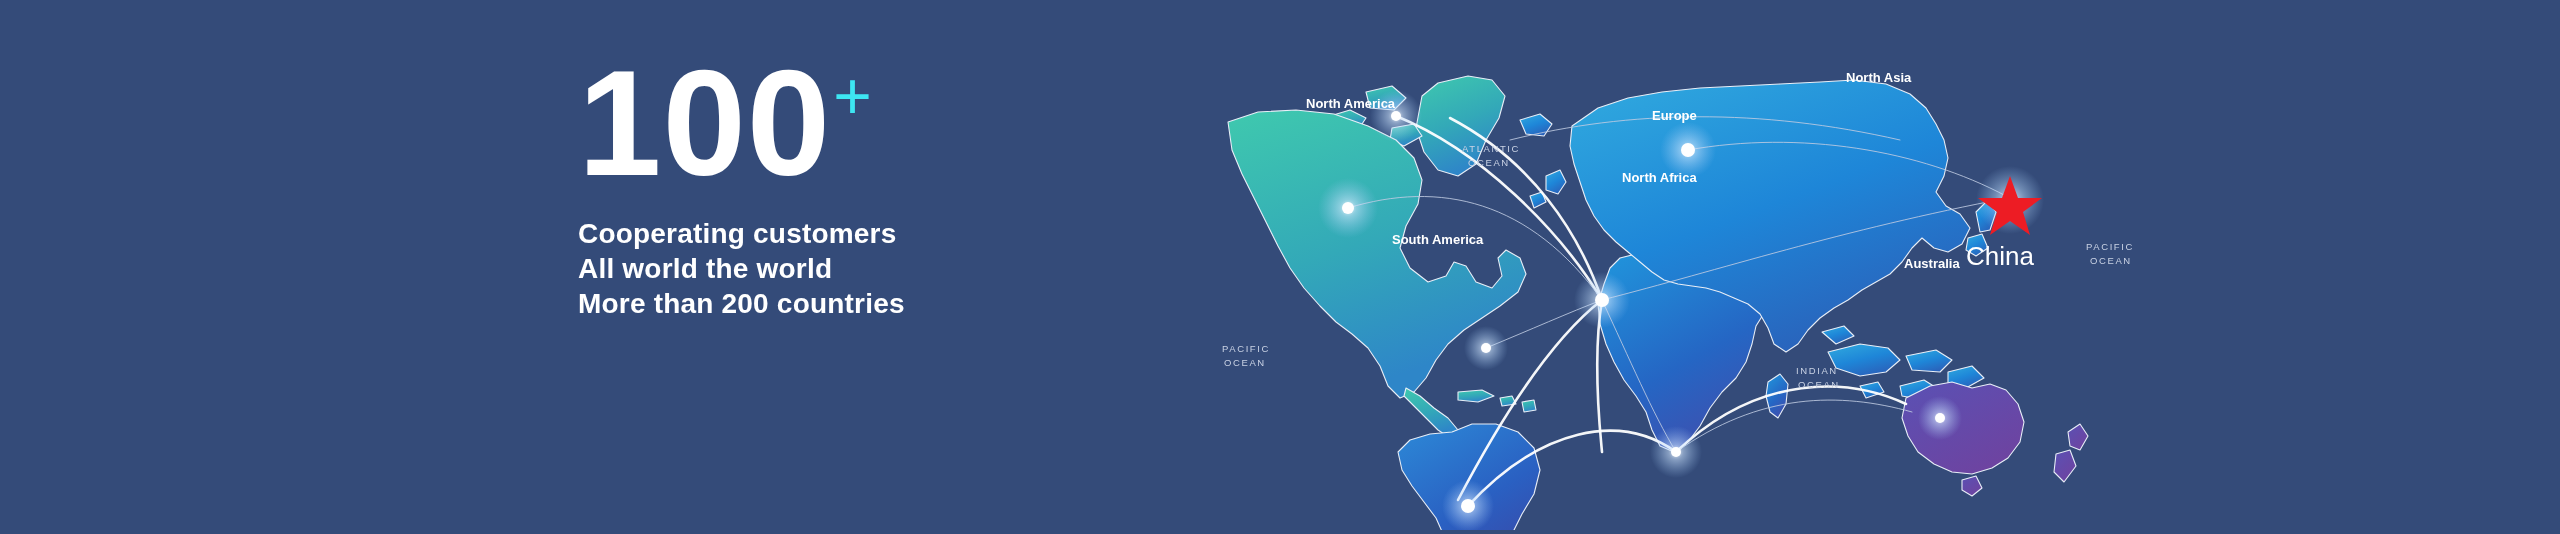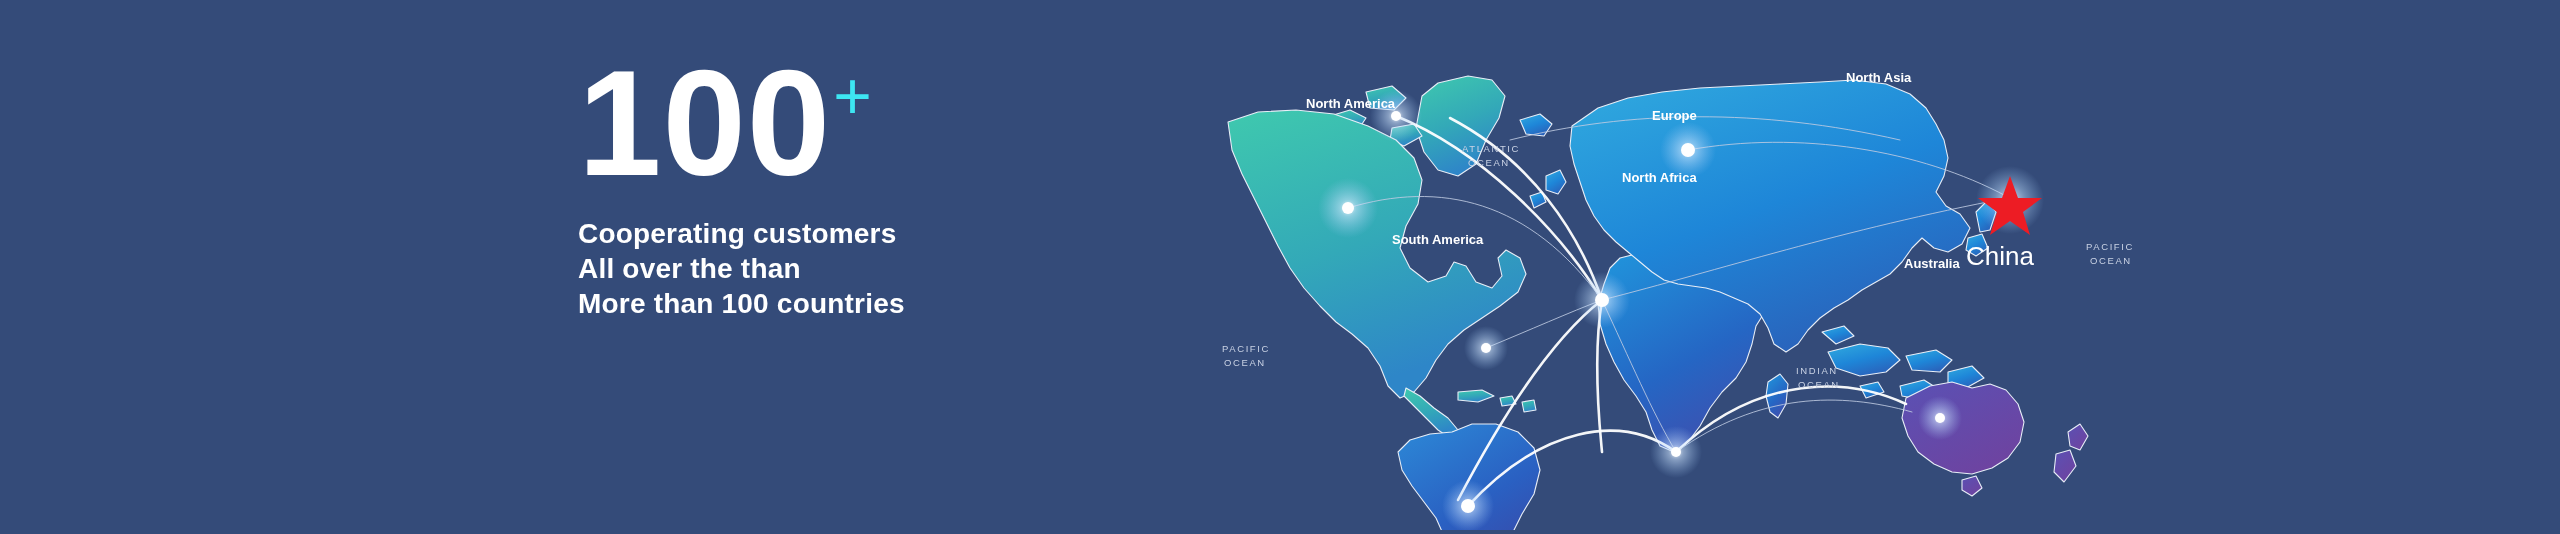--- a/index.html
+++ b/index.html
@@ -102,22 +102,22 @@
 
 <div id="banner">
 
   <div id="copy-block">
 
     <div id="stat-line">
       <span id="stat-number">100</span><span id="stat-plus">+</span>
     </div>
 
     <span class="tagline">Cooperating customers</span>
-    <span class="tagline">All over the than</span>
-    <span class="tagline">More than 100 countries</span>
+    <span class="tagline">All world the world</span>
+    <span class="tagline">More than 200 countries</span>
   </div>
 
   <div id="map-wrap">
     <svg id="map-svg" viewBox="0 0 1000 534" xmlns="http://www.w3.org/2000/svg">
       <defs>
         <linearGradient id="gradNA" x1="0" y1="0" x2="0.35" y2="1">
           <stop offset="0%" stop-color="#3FC9AE"></stop>
           <stop offset="55%" stop-color="#33A9B8"></stop>
           <stop offset="100%" stop-color="#2E86C8"></stop>
         </linearGradient>

